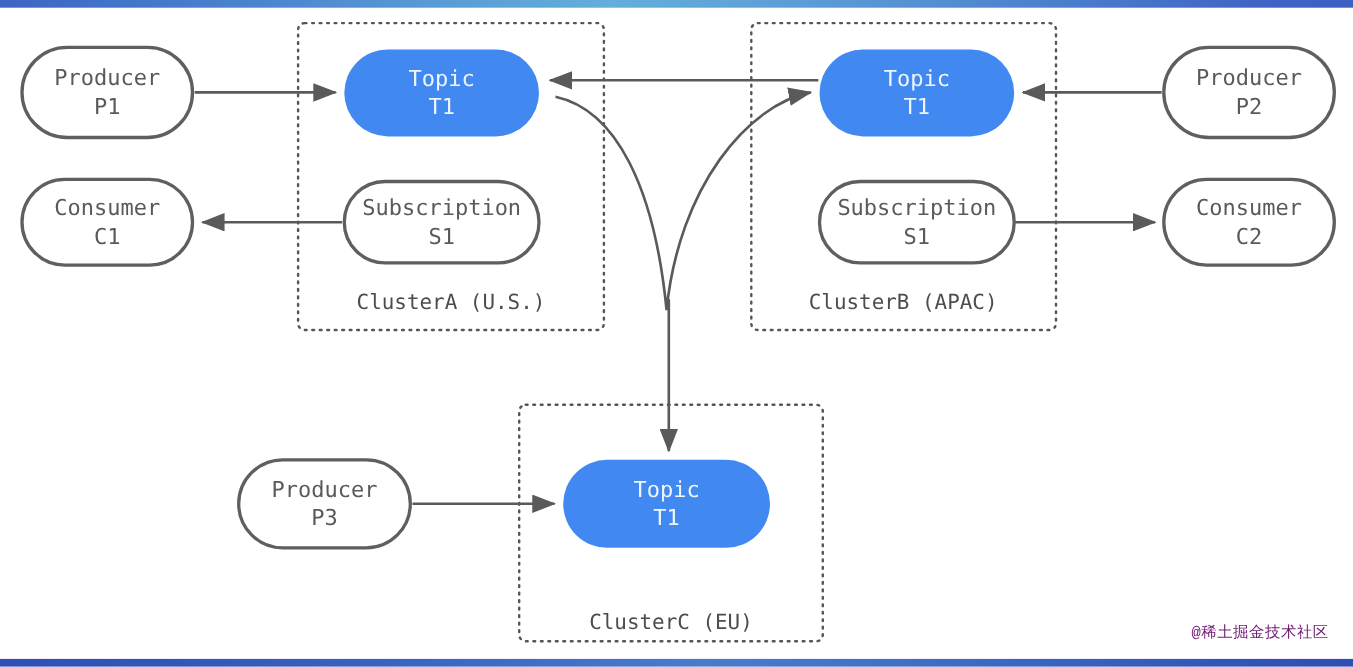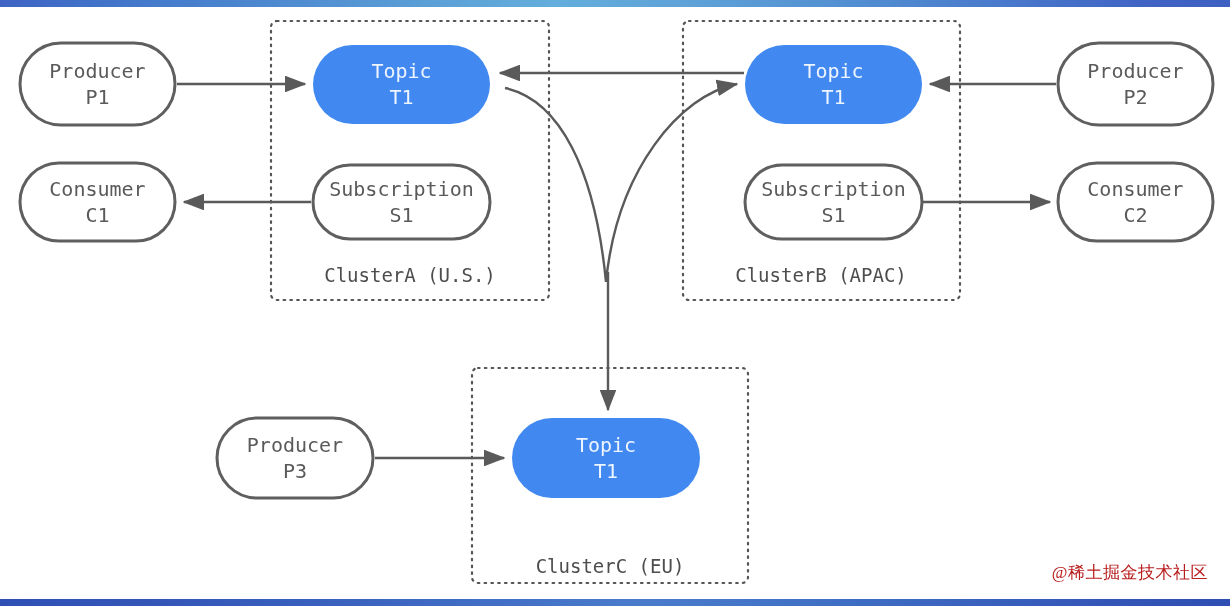--- a/index.html
+++ b/index.html
@@ -86,23 +86,23 @@
   }
   .edge {
     fill: none;
     stroke: #5a5a5a;
     stroke-width: 2.4;
   }
   .watermark {
     position: absolute;
     right: 22px;
     bottom: 22px;
-    font-family: Liberation Serif, serif;
-    font-size: 17px;
-    color: #b91c1c;
+    font-family: Liberation Mono, monospace;
+    font-size: 14px;
+    color: #701a75;
     letter-spacing: 0.5px;
     user-select: none;
     white-space: nowrap;
   }
 </style>
 </head>
 <body>
 
 <div id="stage">
 

